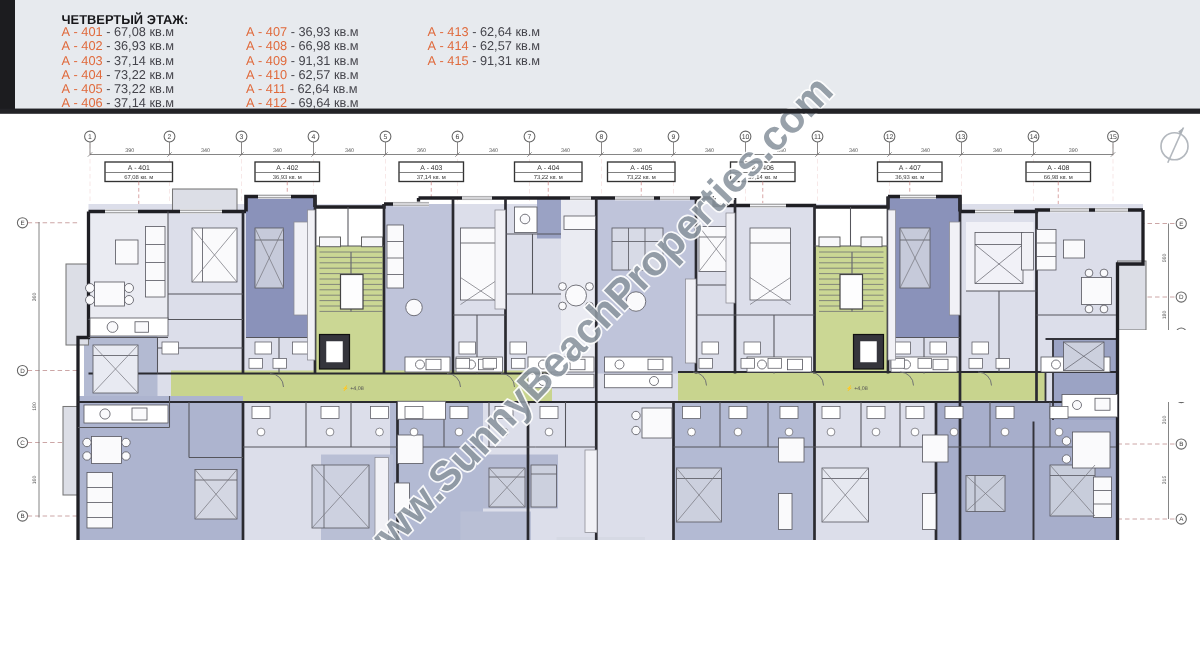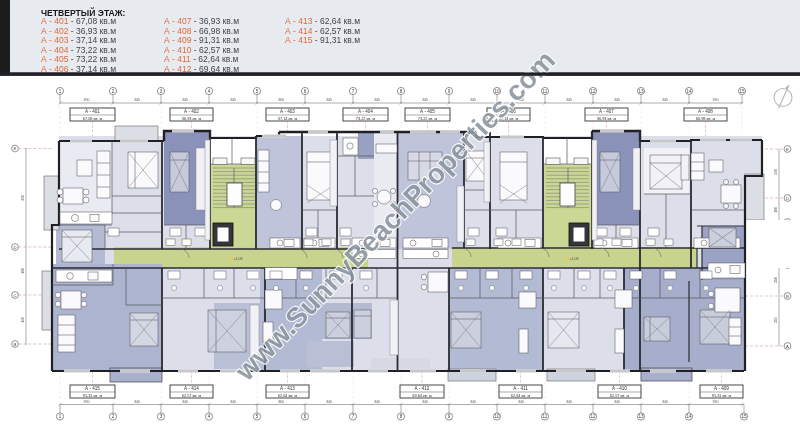--- a/index.html
+++ b/index.html
@@ -1,17 +1,17 @@
 <!DOCTYPE html>
 <html><head>
 <meta charset="utf-8">
 <style>
 html,body{margin:0;padding:0;background:#fff;}
 *{font-family:"Liberation Sans",sans-serif;}
-#stage{position:relative;width:800px;height:431px;overflow:hidden;background:#be185d;}
+#stage{position:relative;width:800px;height:360px;overflow:hidden;background:#be185d;}
 </style>
 </head>
 <body>
 <div id="stage">
 <svg width="800" height="431" viewBox="0 0 800 431">
 
 <rect x="0" y="0" width="800" height="431" fill="#ffffff"></rect>
 
 <rect x="0" y="0" width="800" height="73" fill="#e7eaee"></rect>
 

